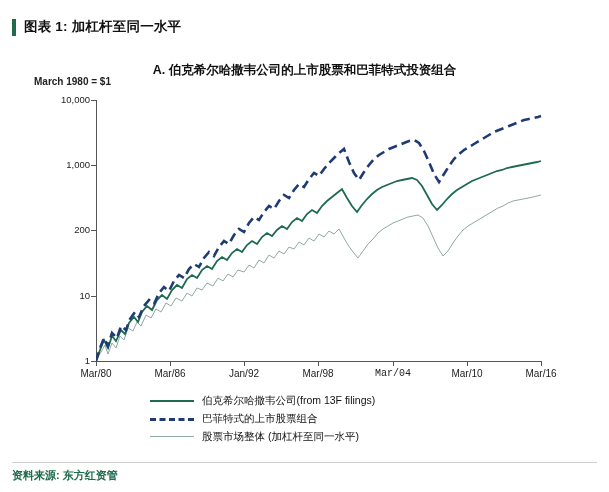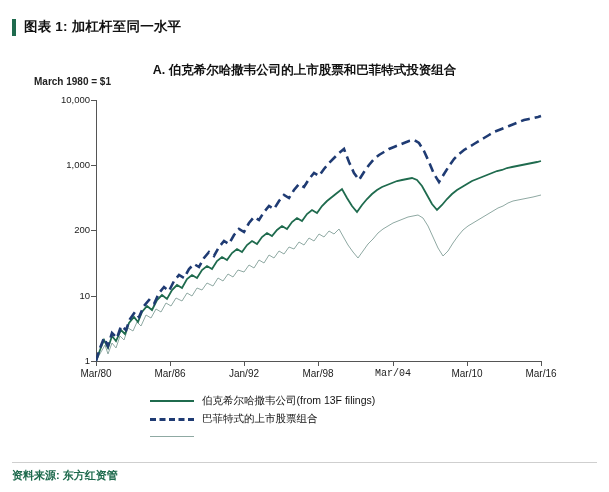--- a/index.html
+++ b/index.html
@@ -268,20 +268,21 @@
       <div class="legend-row">
         <div class="legend-swatch">
             <div class="ln ln-dashed-navy"></div>
           </div>
         <div class="legend-label">巴菲特式的上市股票组合</div>
       </div>
       <div class="legend-row">
         <div class="legend-swatch">
             <div class="ln ln-thin-gray"></div>
           </div>
+        <div class="legend-label">股票市场整体 (加杠杆至同一水平)</div>
       </div>
     </div>
 
   </div>
 
   <div class="footer-divider"></div>
   <div class="footer">资料来源: 东方红资管</div>
 
 </div>
 

